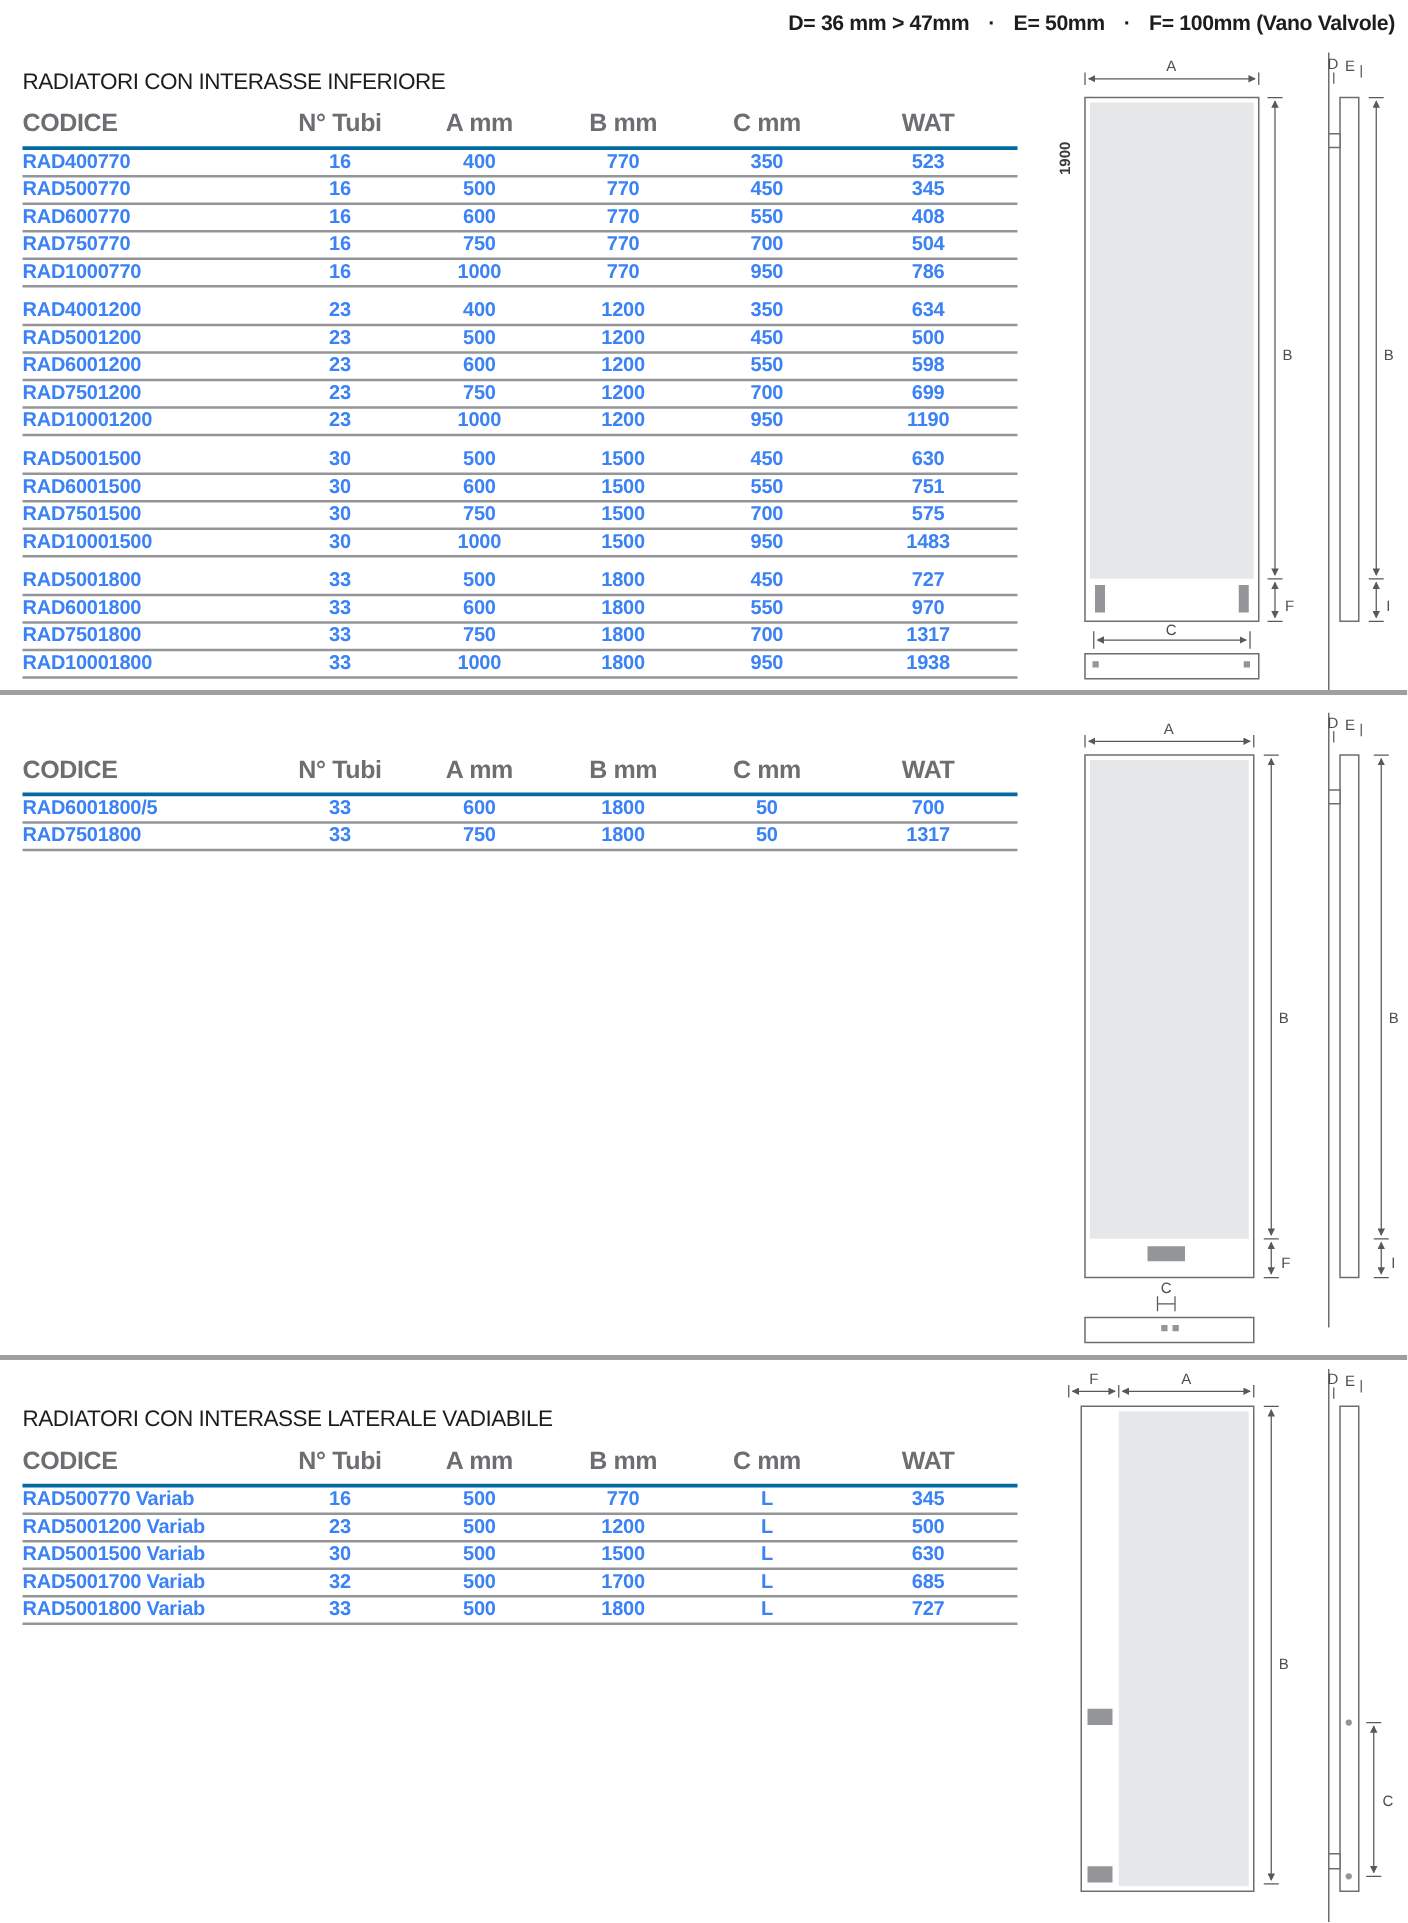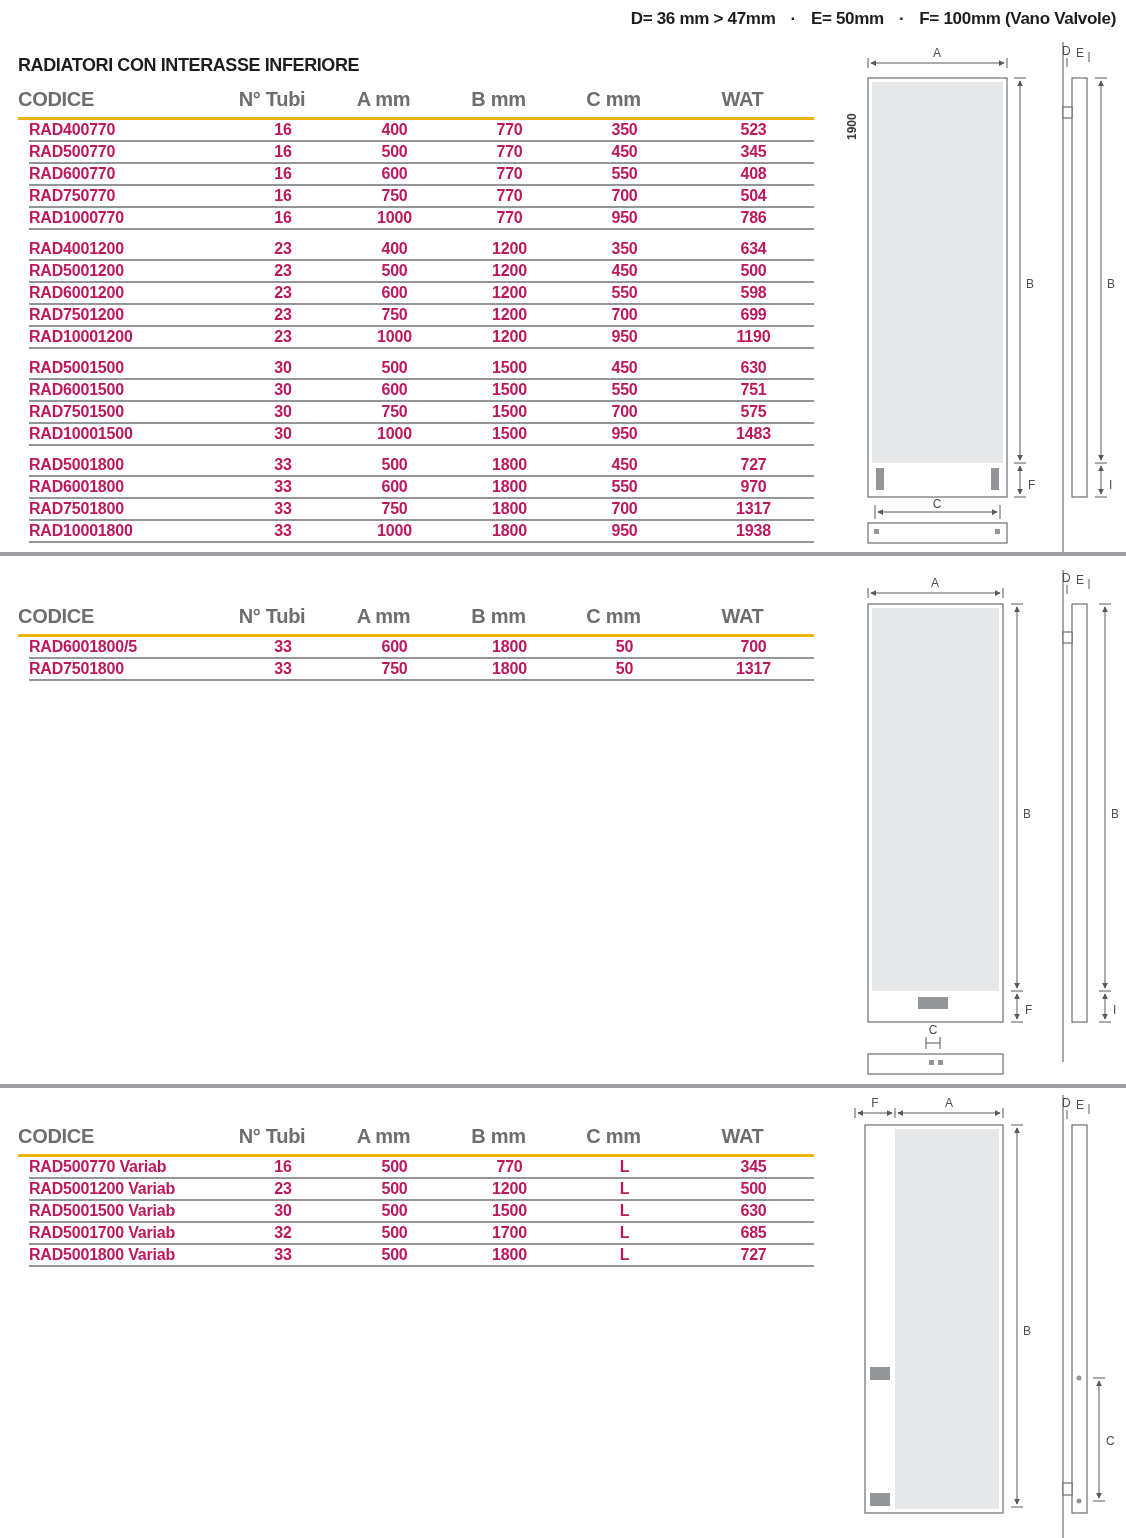--- a/index.html
+++ b/index.html
@@ -6,29 +6,29 @@
   .page{position:relative;width:1126px;height:1538px;background:#fff;overflow:hidden;
         font-family:"Liberation Sans",sans-serif;color:#58595b;}
 
   
   .legend{position:absolute;top:9px;right:10px;display:flex;align-items:center;gap:15px;
           font-size:17px;font-weight:700;color:#1d1d1b;letter-spacing:-0.3px;}
   .leg-dot{font-size:17px;font-weight:700;color:#1d1d1b;}
 
   
   .sec{position:absolute;left:18px;width:796px;}
-  .sec-title{margin:0 0 12px 0;font-size:18px;font-weight:700;color:#1d1d1b;letter-spacing:-0.4px;}
+  .sec-title{margin:0 0 12px 0;font-size:18px;font-weight:400;color:#1d1d1b;letter-spacing:-0.4px;}
   .thead{display:grid;grid-template-columns:200px 108px 115px 115px 115px 143px;
-         border-bottom:3px solid #eab308;padding-bottom:6px;}
+         border-bottom:3px solid #0369a1;padding-bottom:6px;}
   .th{font-size:20px;font-weight:700;color:#6d6e71;letter-spacing:-0.3px;}
   .tgroup{margin-bottom:9px;}
   .tgroup:first-of-type{margin-top:4px;}
   .trow{display:grid;grid-template-columns:200px 108px 115px 115px 115px 143px;
         height:20px;line-height:20px;border-bottom:2px solid #939598;
-        font-size:16px;font-weight:700;color:#be185d;letter-spacing:-0.2px;margin-left:11px;}
+        font-size:16px;font-weight:700;color:#3b82f6;letter-spacing:-0.2px;}
   .c{text-align:center;}
 
   
   .divider{position:absolute;left:0;width:1126px;height:4px;background:#9d9fa2;}
 
   
   .dia{position:absolute;}
   .dia text{font-family:"Liberation Sans",sans-serif;font-size:12px;font-weight:400;fill:#4d4e50;}
   .dia text.bold{font-weight:700;fill:#3a3a3a;}
   .outline{fill:#ffffff;stroke:#6d6e71;stroke-width:1.2;}
@@ -245,20 +245,21 @@
             <div class="td c">50</div>
             <div class="td c">1317</div>
           </div>
         </div>
       </div>
   </div>
 
   <div class="divider" style="top:1084px"></div>
 
   <div class="sec" style="top:1125px">
+    <h2 class="sec-title">RADIATORI CON INTERASSE LATERALE VADIABILE</h2>
     <div class="tbl">
         <div class="thead">
           <div class="th">CODICE</div>
           <div class="th c">N° Tubi</div>
           <div class="th c">A mm</div>
           <div class="th c">B mm</div>
           <div class="th c">C mm</div>
           <div class="th c">WAT</div>
         </div>
         <div class="tgroup">

